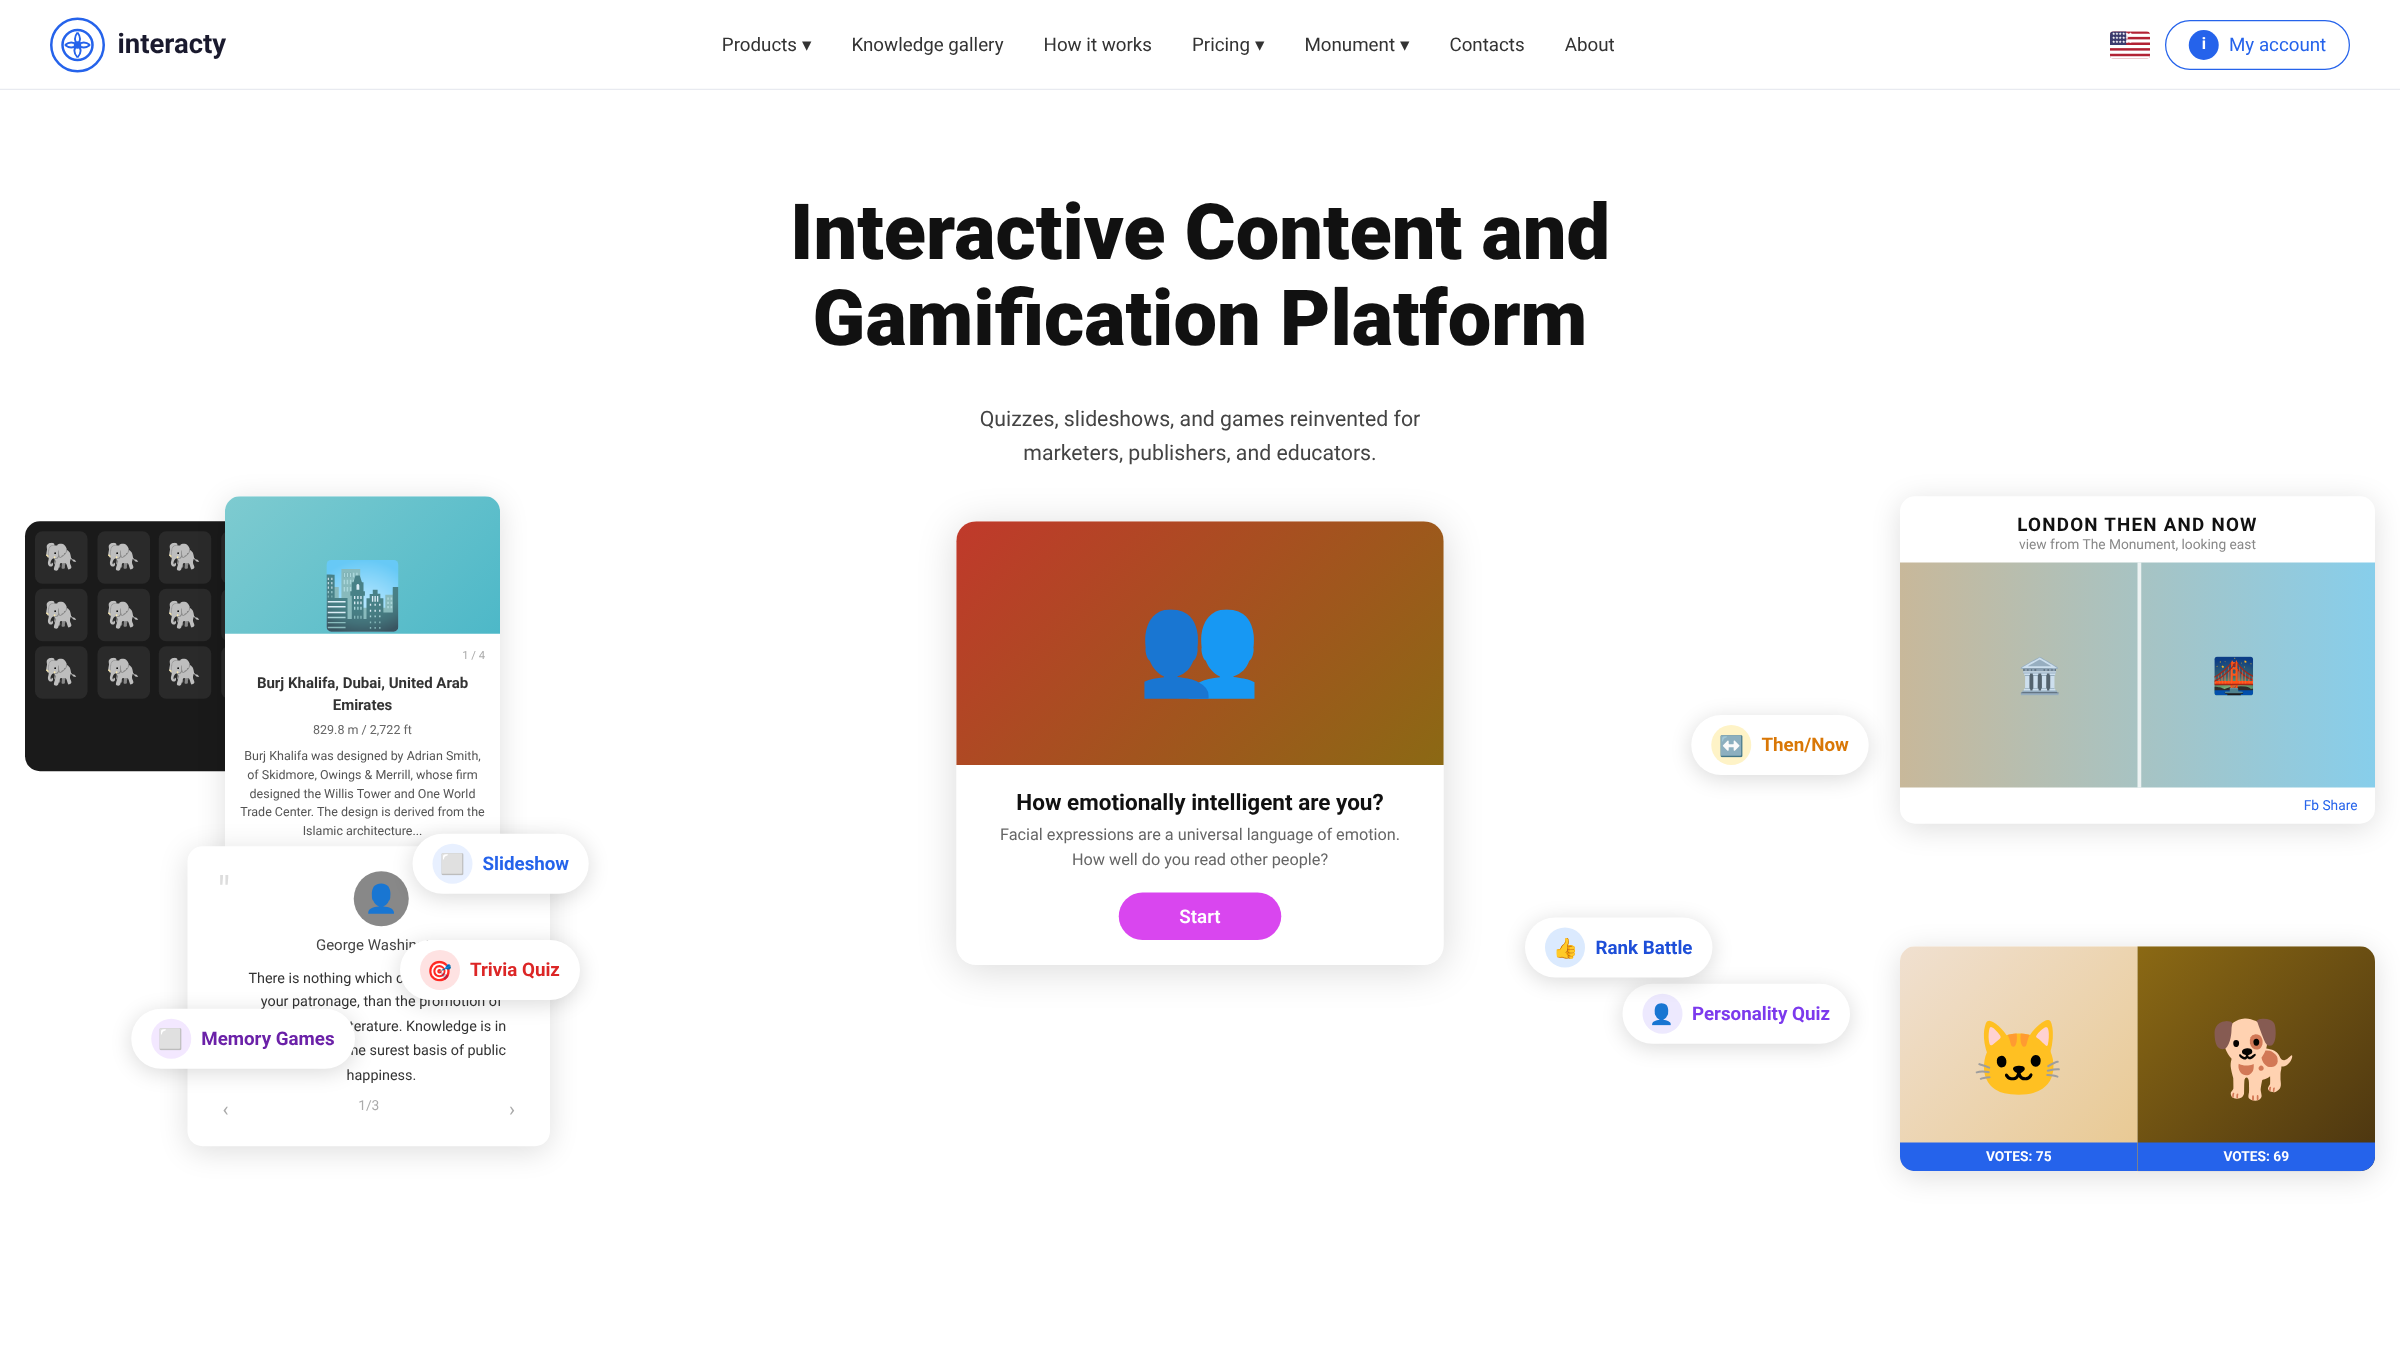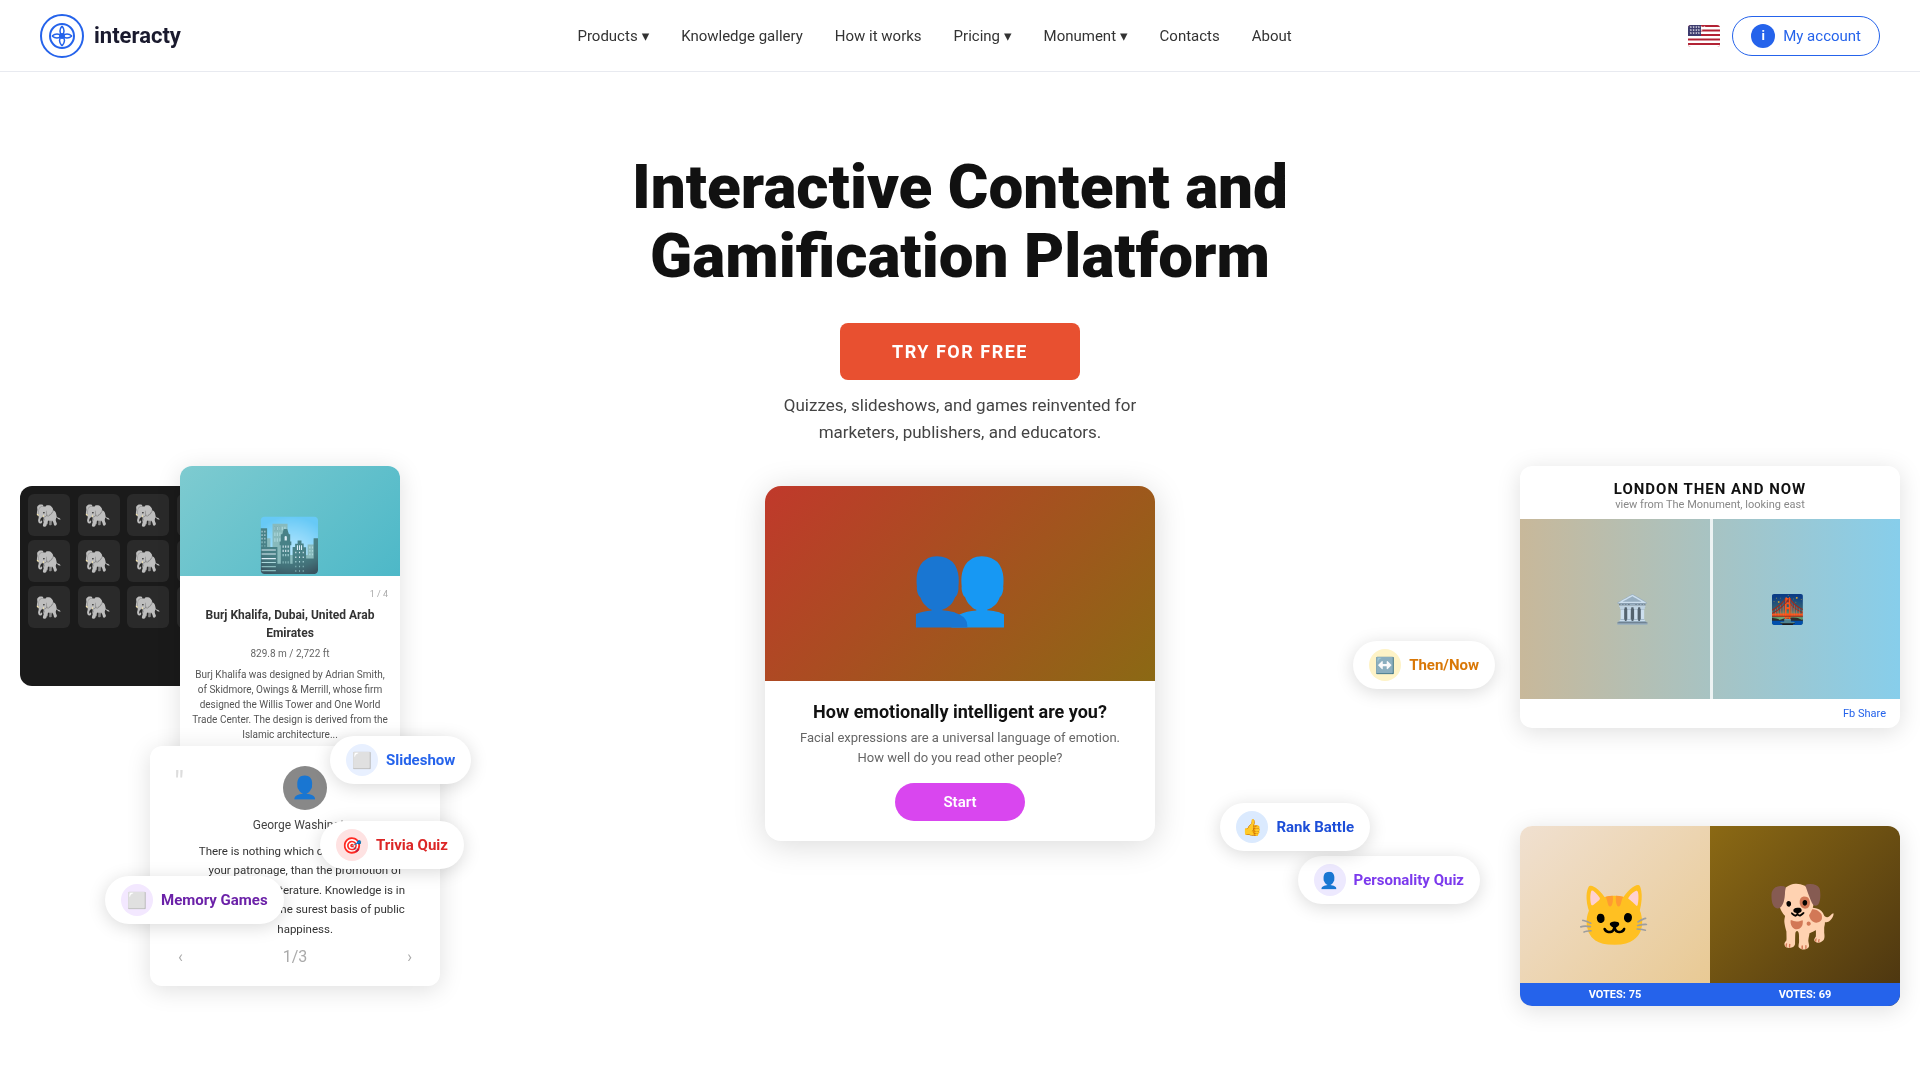--- a/index.html
+++ b/index.html
@@ -234,21 +234,20 @@
     </div>
     <button class="my-account-btn">
       <div class="my-account-icon">i</div>
       <span>My account</span>
     </button>
   </div>
 </nav>
 
 <section class="hero">
   <h1>Interactive Content and Gamification Platform</h1>
-  <button class="hero-cta">TRY FOR FREE</button>
   <p class="hero-subtitle">
     Quizzes, slideshows, and games reinvented for<br>marketers, publishers, and educators.
   </p>
 
   
   <div class="hero-visuals">
 
     <div class="card-memory-game">
       <div class="memory-grid">
         <div class="memory-cell">🐘</div>
@@ -282,21 +281,21 @@
       <div style="display:flex;align-items:flex-start;gap:10px;">
         <span style="font-size:32px;color:#ddd;line-height:1;">"</span>
         <div>
           <div class="quote-avatar">👤</div>
           <div class="quote-name">George Washington</div>
           <div class="quote-text">There is nothing which can better deserve your patronage, than the promotion of Science and Literature. Knowledge is in every country the surest basis of public happiness.</div>
         </div>
       </div>
       <div style="display:flex;justify-content:space-between;margin-top:8px;padding:0 4px;">
         <span style="font-size:16px;color:#aaa;cursor:pointer;">‹</span>
-        <span style="font-size:16px;color:#aaa;">1/3</span>
+        <span style="font-size:11px;color:#aaa;">1/3</span>
         <span style="font-size:16px;color:#aaa;cursor:pointer;">›</span>
       </div>
     </div>
 
     <div class="card-center-quiz">
       <div class="center-quiz-img">
         👥
       </div>
       <div class="center-quiz-body">
         <div class="center-quiz-title">How emotionally intelligent are you?</div>

